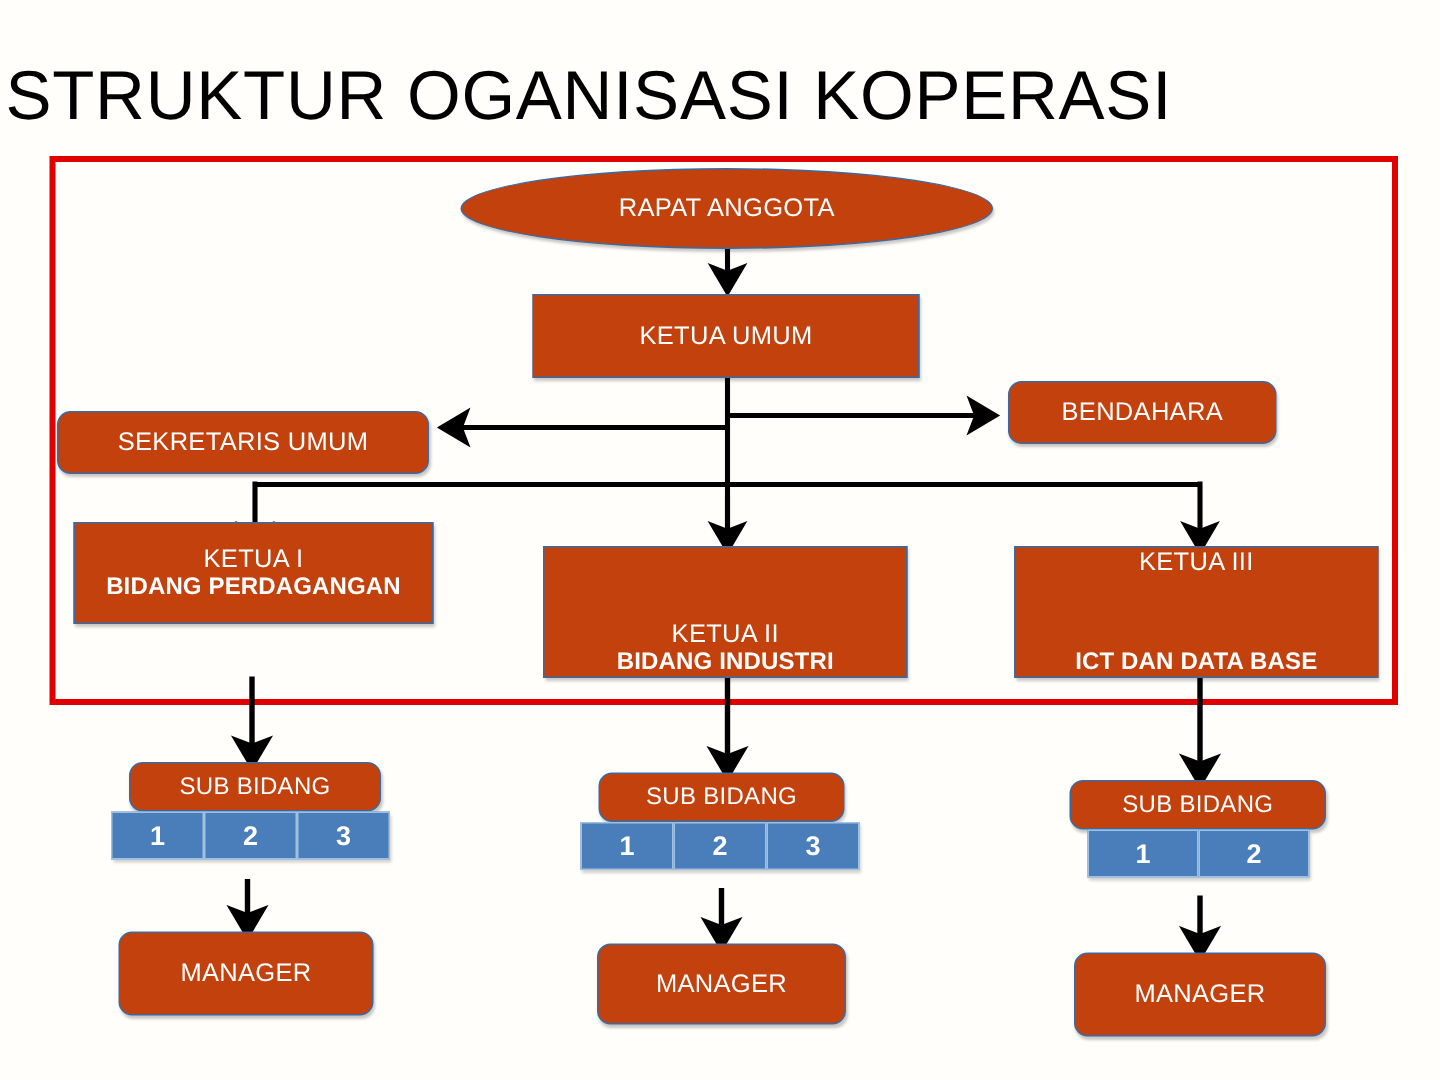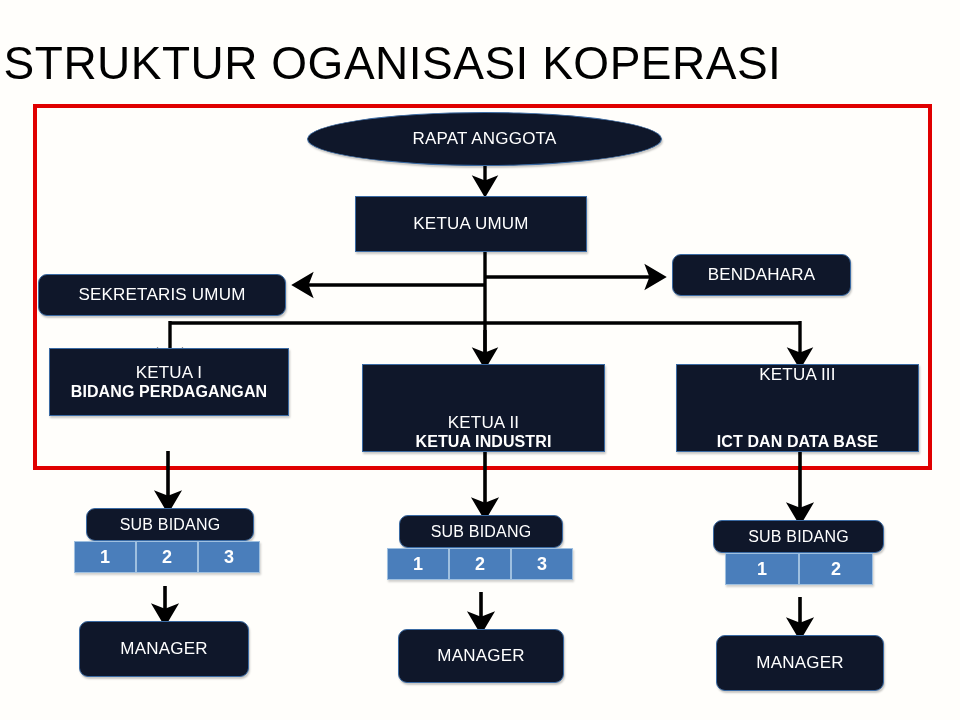--- a/index.html
+++ b/index.html
@@ -42,21 +42,21 @@
     position: absolute;
     left: 0;
     top: 0;
     width: 960px;
     height: 720px;
     pointer-events: none;
   }
   .node {
     position: absolute;
     box-sizing: border-box;
-    background: #0f172a;
+    background: #c2410c;
     border: 1px solid #3a6aa3;
     color: #ffffff;
     display: flex;
     flex-direction: column;
     align-items: center;
     justify-content: center;
     text-align: center;
     line-height: 1.12;
     box-shadow: 1px 2px 2px rgba(0,0,0,0.22);
   }
@@ -154,40 +154,40 @@
 
     <line x1="165" y1="586" x2="165" y2="622" stroke="#000000" stroke-width="3.6" marker-end="url(#ah)"></line>
     <line x1="481" y1="592" x2="481" y2="630" stroke="#000000" stroke-width="3.6" marker-end="url(#ah)"></line>
     <line x1="800" y1="597" x2="800" y2="636" stroke="#000000" stroke-width="3.6" marker-end="url(#ah)"></line>
   </svg>
 
   <div class="node ellipse" style="left:307px; top:112px; width:355px; height:54px;">
     <span class="n-one">RAPAT ANGGOTA</span>
   </div>
 
-  <div class="node sq" style="left:355px; top:196px; width:232px; height:56px;">
+  <div class="node sq" style="left:355px; top:196px; width:258px; height:56px;">
     <span class="n-one">KETUA UMUM</span>
   </div>
 
   <div class="node rounded" style="left:38px; top:274px; width:248px; height:42px;">
     <span class="n-one">SEKRETARIS UMUM</span>
   </div>
 
   <div class="node rounded" style="left:672px; top:254px; width:179px; height:42px;">
     <span class="n-one">BENDAHARA</span>
   </div>
 
   <div class="node sq" style="left:49px; top:348px; width:240px; height:68px;align-items:center;">
     <span class="n-title">KETUA I</span>
     <span class="n-sub">BIDANG PERDAGANGAN</span>
   </div>
 
   <div class="node sq" style="left:362px; top:364px; width:243px; height:88px;justify-content:flex-end;">
     <span class="n-title">KETUA II</span>
-    <span class="n-sub">KETUA INDUSTRI</span>
+    <span class="n-sub">BIDANG INDUSTRI</span>
   </div>
 
   <div class="node sq" style="left:676px; top:364px; width:243px; height:88px;justify-content:space-between;">
     <span class="n-title">KETUA III</span>
     <span class="n-sub">ICT DAN DATA BASE</span>
   </div>
 
   <div class="node rounded" style="left:86px; top:508px; width:168px; height:33px;">
     <span class="subhdr">SUB BIDANG</span>
   </div>

